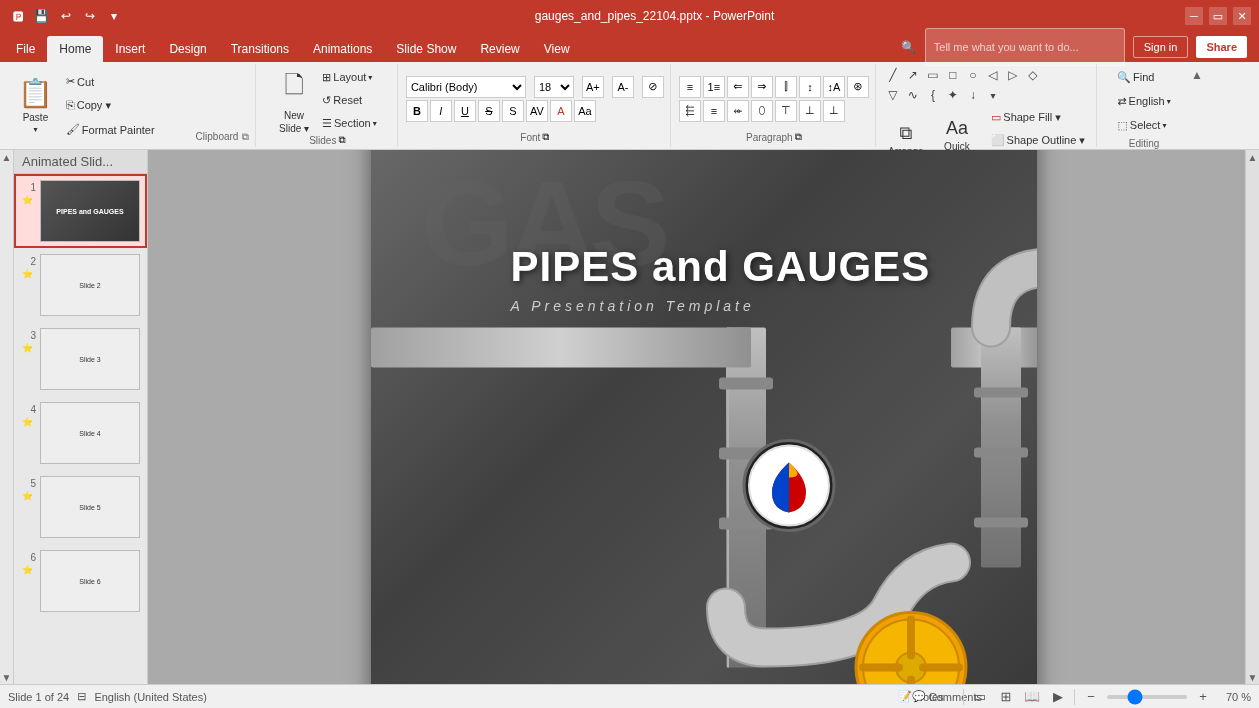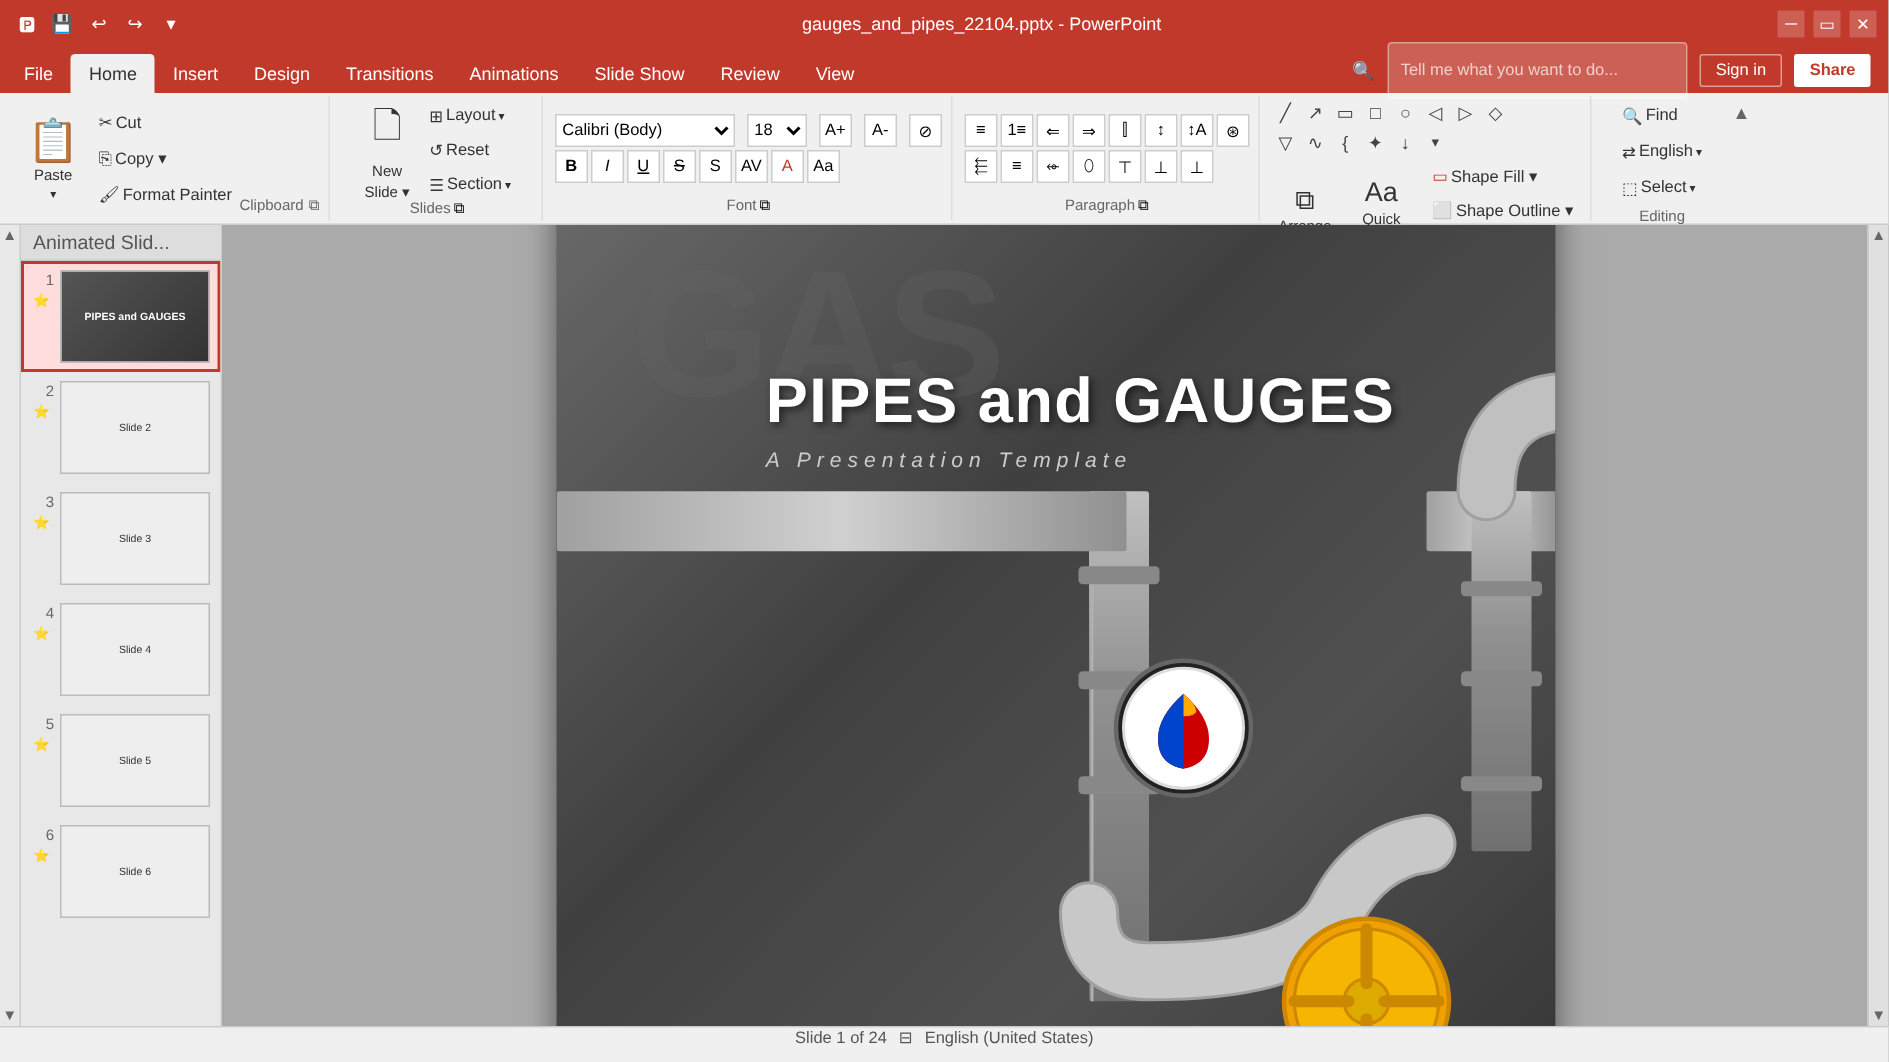--- a/index.html
+++ b/index.html
@@ -249,21 +249,20 @@
     #status-bar {
       height: 24px;
       background: #f0f0f0;
       border-top: 1px solid #ccc;
       display: flex;
       align-items: center;
       padding: 0 8px;
       font-size: 11px;
       color: #555;
       gap: 12px;
-      flex-direction: column;
     }
     .status-left { display: flex; align-items: center; gap: 8px; }
     .status-center { flex: 1; }
     .status-right { display: flex; align-items: center; gap: 8px; }
     .view-btn {
       width: 20px;
       height: 18px;
       background: none;
       border: none;
       cursor: pointer;
@@ -379,21 +378,21 @@
         <span>✂</span> Cut
       </button>
       <button class="ribbon-btn-small">
         <span>⎘</span> Copy ▾
       </button>
       <button class="ribbon-btn-small">
         <span>🖌</span> Format Painter
       </button>
     </div>
     <div style="margin-top:auto;padding-bottom:2px;width:100%;text-align:center;">
-      <span style="font-size:10px;color:#666;">Clipboard</span>
+      <span style="font-size:10px;color:#666;margin-left:36px;">Clipboard</span>
       <span style="font-size:10px;color:#666;cursor:pointer;">⧉</span>
     </div>
   </div>
 
   <div class="ribbon-group" style="min-width:140px;">
     <div class="ribbon-group-content">
       <button class="ribbon-btn">
         <span style="font-size:24px;">🗋</span>
         <span style="font-size:10px;">New</span>
         <span style="font-size:10px;">Slide ▾</span>

